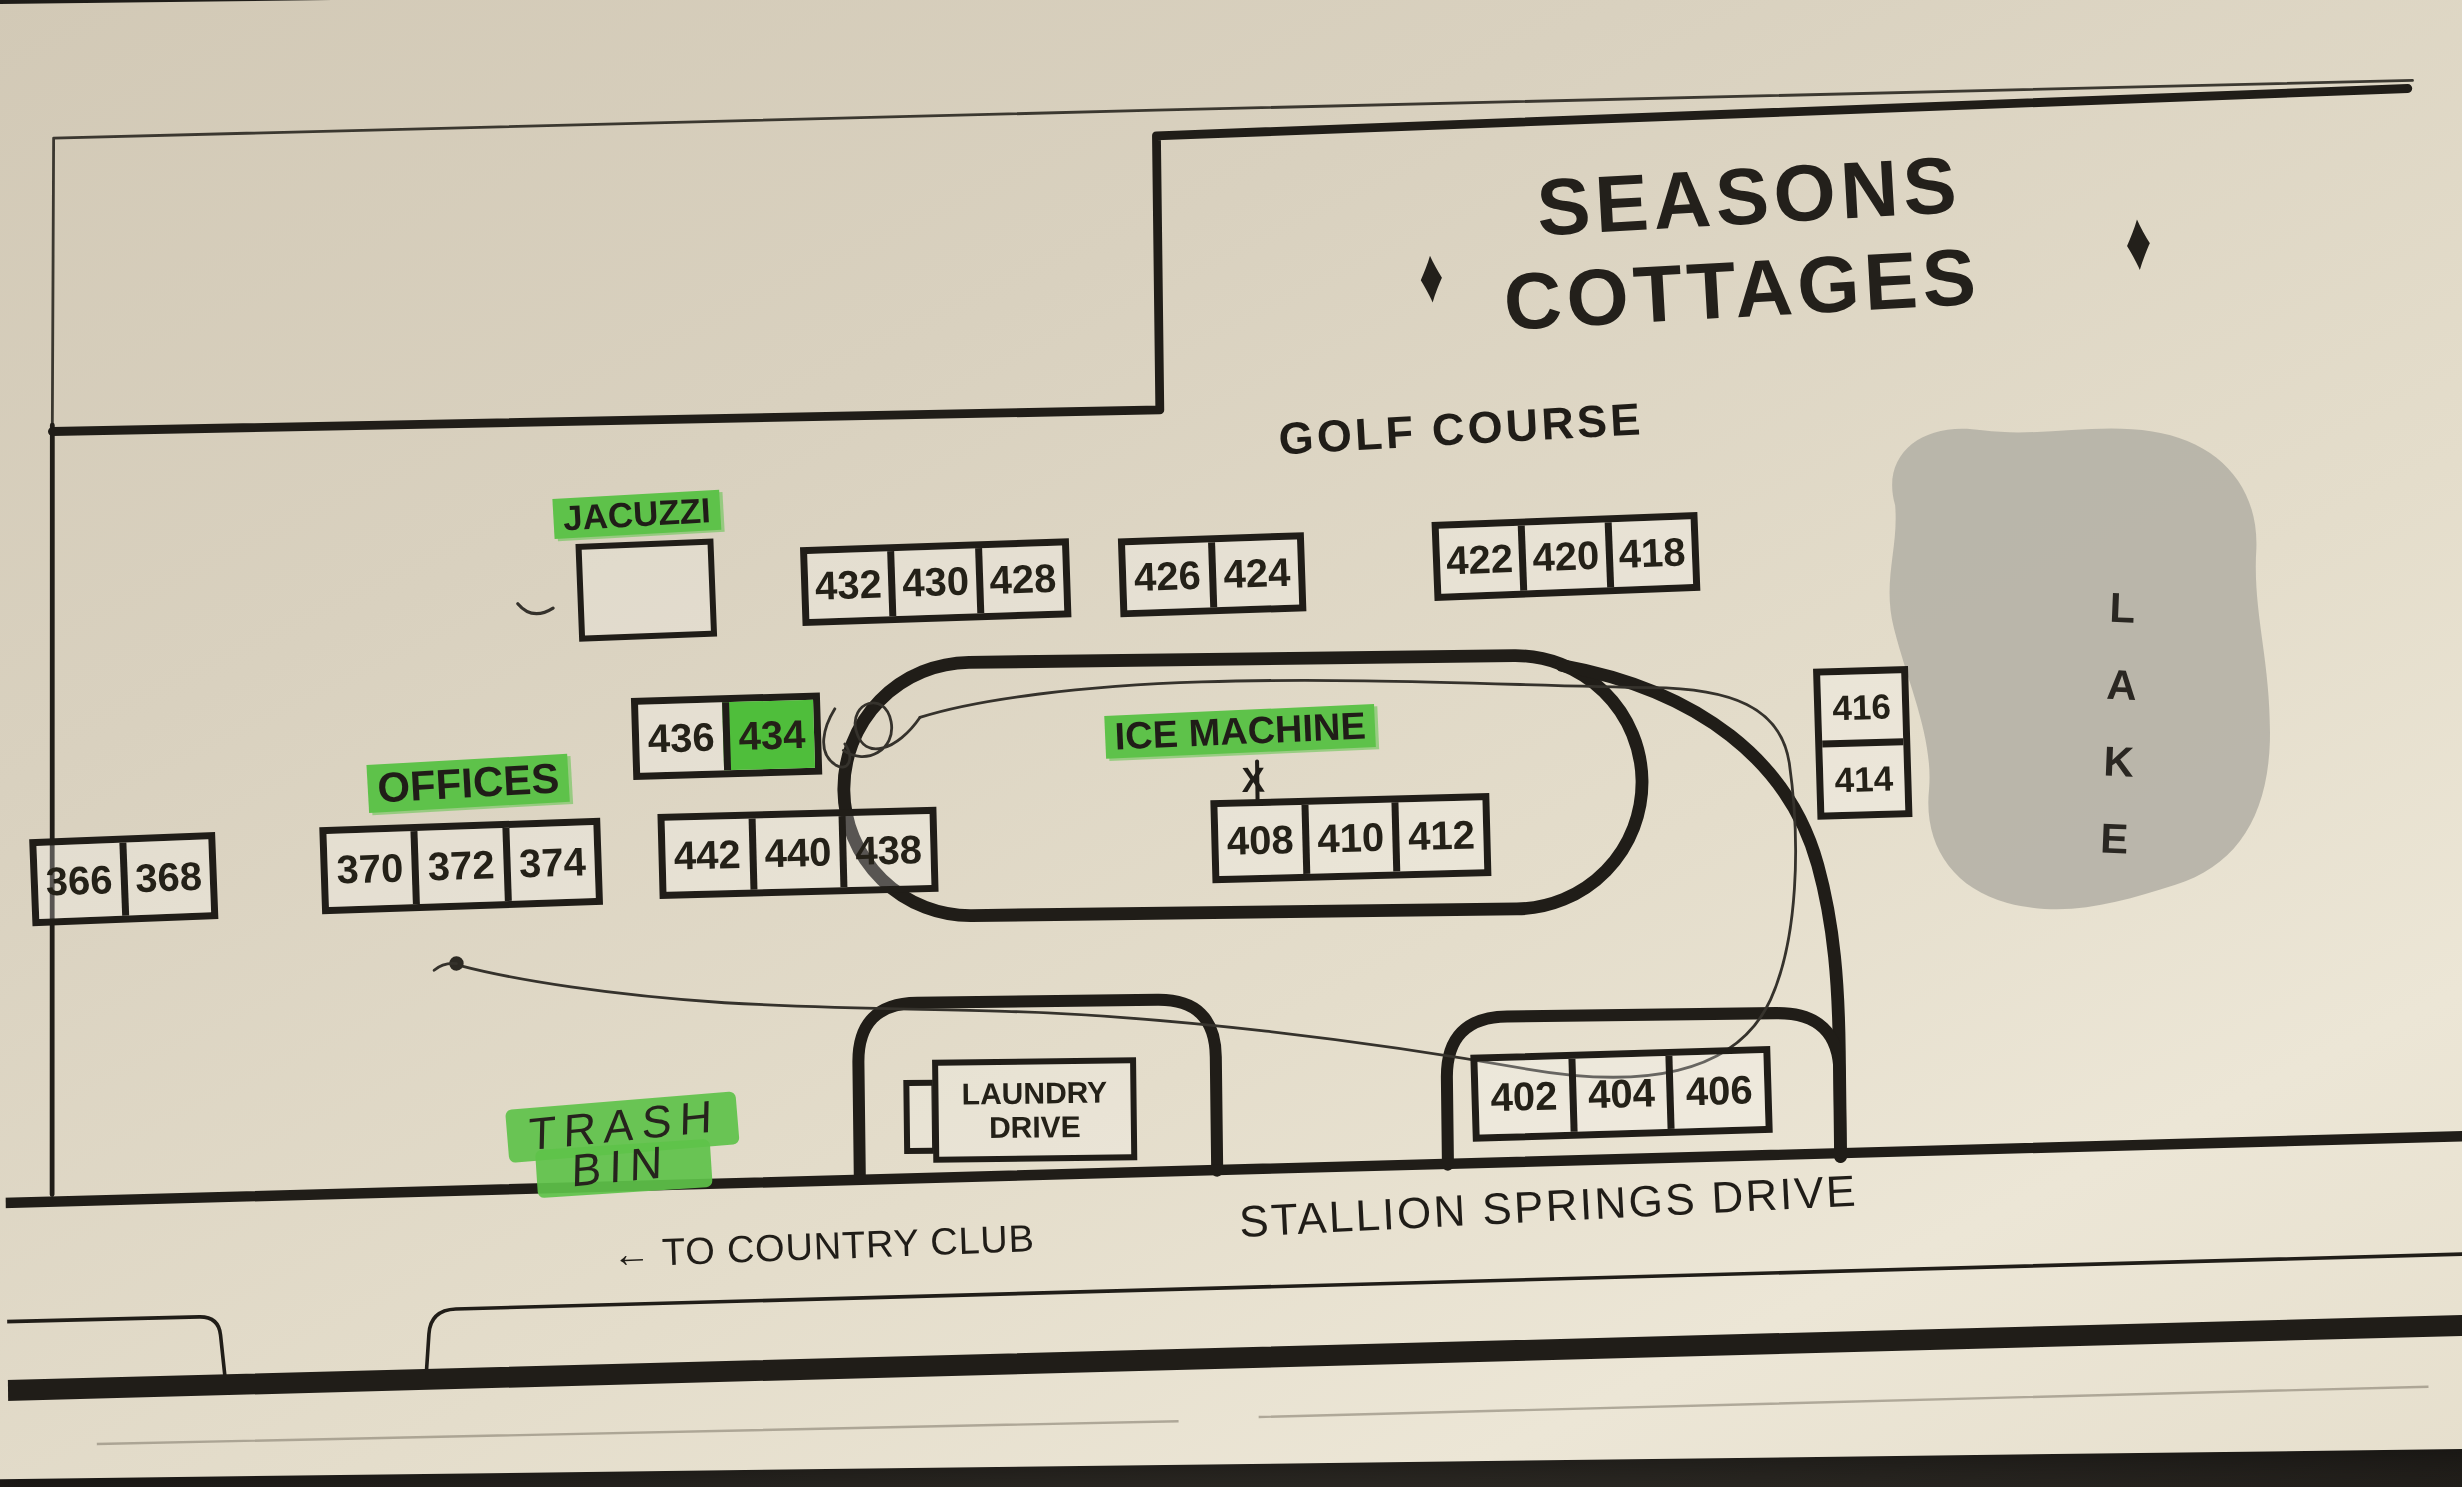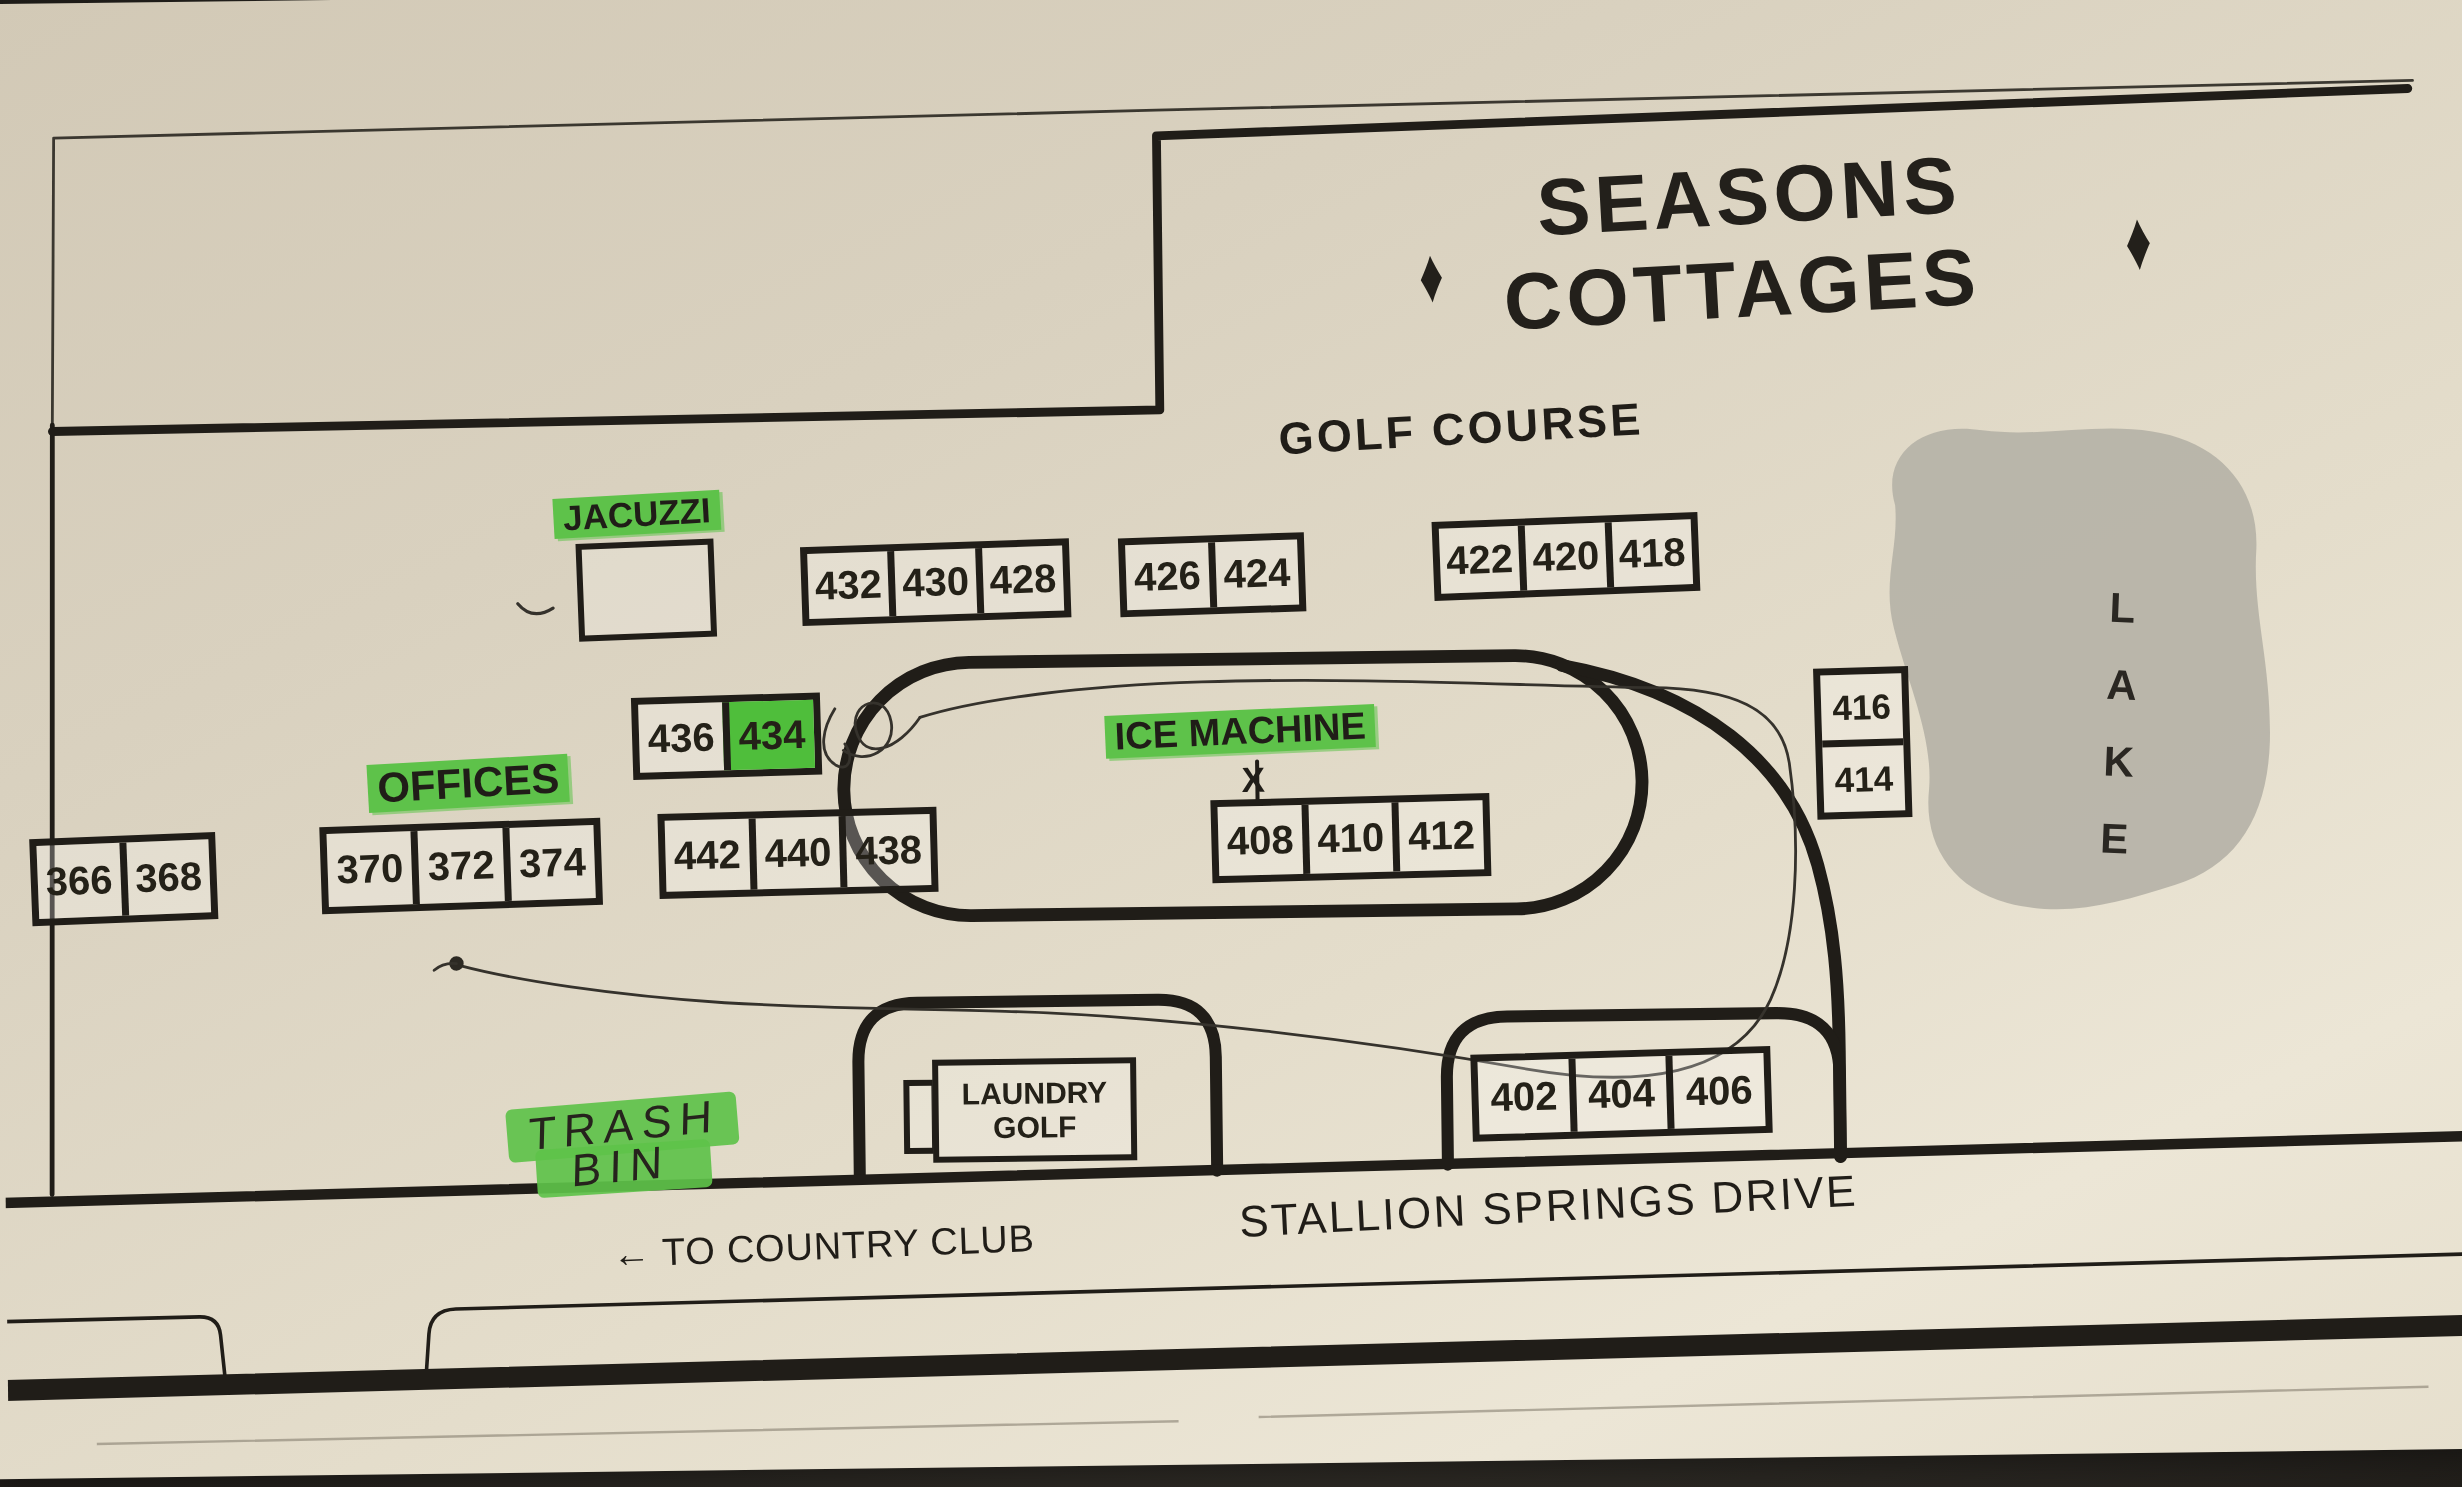--- a/index.html
+++ b/index.html
@@ -185,21 +185,21 @@
   <div class="ugroup" style="left:1467px;top:1055px;width:300px;height:87px;transform:rotate(-1deg);">
     <div class="cell">402</div>
     <div class="cell">404</div>
     <div class="cell">406</div>
   </div>
 
   <div class="plainbox" style="left:899px;top:1076px;width:34px;height:74px;"></div>
   <div class="plainbox" style="left:928px;top:1056px;width:204px;height:103px;">
     <div class="laundry-text">
       <span>LAUNDRY</span>
-      <span>GOLF</span>
+      <span>DRIVE</span>
     </div>
   </div>
 
   <div class="trash-hl" style="left:502px;top:1093px;width:231px;height:53px;transform:rotate(-4deg);"></div>
   <div class="trash-hl" style="left:531px;top:1137px;width:175px;height:48px;transform:rotate(-3deg);"></div>
   <div class="hand" style="left:523px;top:1092px;">TRASH</div>
   <div class="hand" style="left:566px;top:1133px;">BIN</div>
 
   <div class="lbl" style="left:606px;top:1220px;font-size:38px;font-weight:500;letter-spacing:0.8px;transform:rotate(-1.5deg);">← TO COUNTRY CLUB</div>
   <div class="lbl" style="left:1233px;top:1185px;font-size:44px;font-weight:500;letter-spacing:2.4px;transform:rotate(-2.2deg);">STALLION SPRINGS DRIVE</div>

